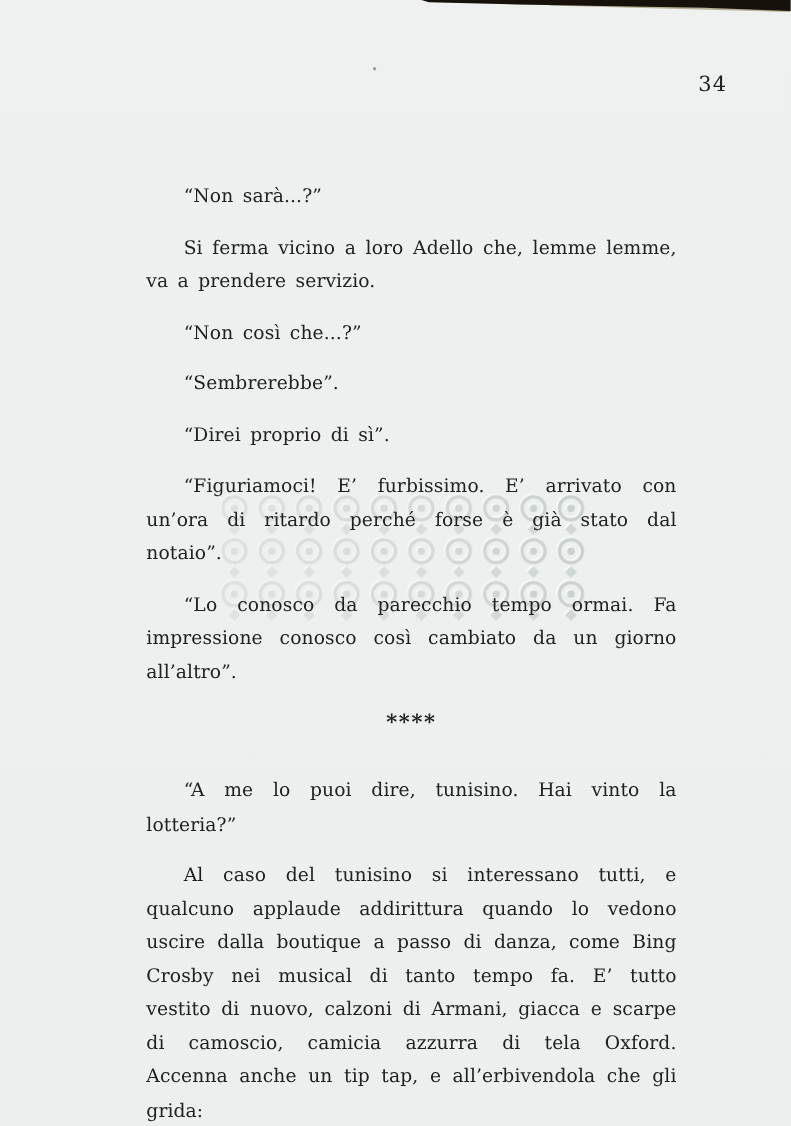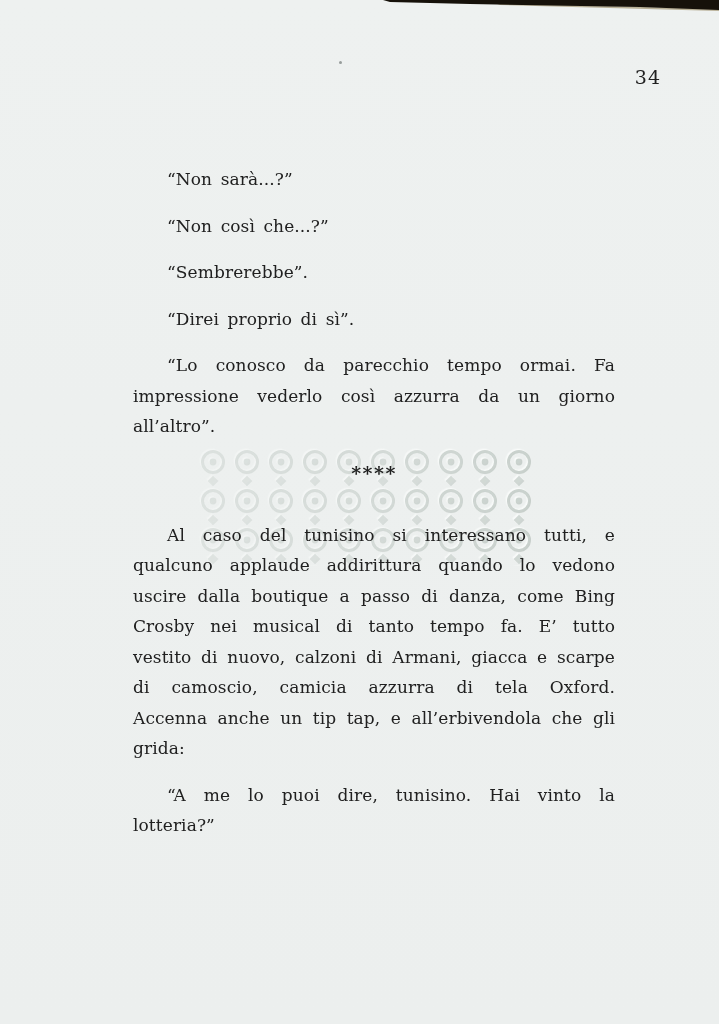--- a/index.html
+++ b/index.html
@@ -108,24 +108,26 @@
         </mask>
     </defs>
     <g mask="url(#wm-mask)">
       <rect width="340" height="118" fill="url(#pw)" opacity="0.9"></rect>
       <rect width="340" height="118" fill="url(#pg)" opacity="0.8"></rect>
     </g>
   </svg>
 
   <div class="text-block">
     <p class="para">“Non sarà...?”</p>
+    <p class="para">Si ferma vicino a loro Adello che, lemme lemme, va a prendere servizio.</p>
     <p class="para">“Non così che...?”</p>
     <p class="para">“Sembrerebbe”.</p>
     <p class="para">“Direi proprio di sì”.</p>
-    <p class="para">“Lo conosco da parecchio tempo ormai. Fa impressione vederlo così azzurra da un giorno all’altro”.</p>
+    <p class="para">“Figuriamoci! E’ furbissimo. E’ arrivato con un’ora di ritardo perché forse è già stato dal notaio”.</p>
+    <p class="para">“Lo conosco da parecchio tempo ormai. Fa impressione conosco così cambiato da un giorno all’altro”.</p>
 
     <div class="para separator">****</div>
 
+    <p class="para">“A me lo puoi dire, tunisino. Hai vinto la lotteria?”</p>
     <p class="para">Al caso del tunisino si interessano tutti, e qualcuno applaude addirittura quando lo vedono uscire dalla boutique a passo di danza, come Bing Crosby nei musical di tanto tempo fa. E’ tutto vestito di nuovo, calzoni di Armani, giacca e scarpe di camoscio, camicia azzurra di tela Oxford. Accenna anche un tip tap, e all’erbivendola che gli grida:</p>
-    <p class="para">“A me lo puoi dire, tunisino. Hai vinto la lotteria?”</p>
   </div>
 
 </div>
 
 </body></html>

